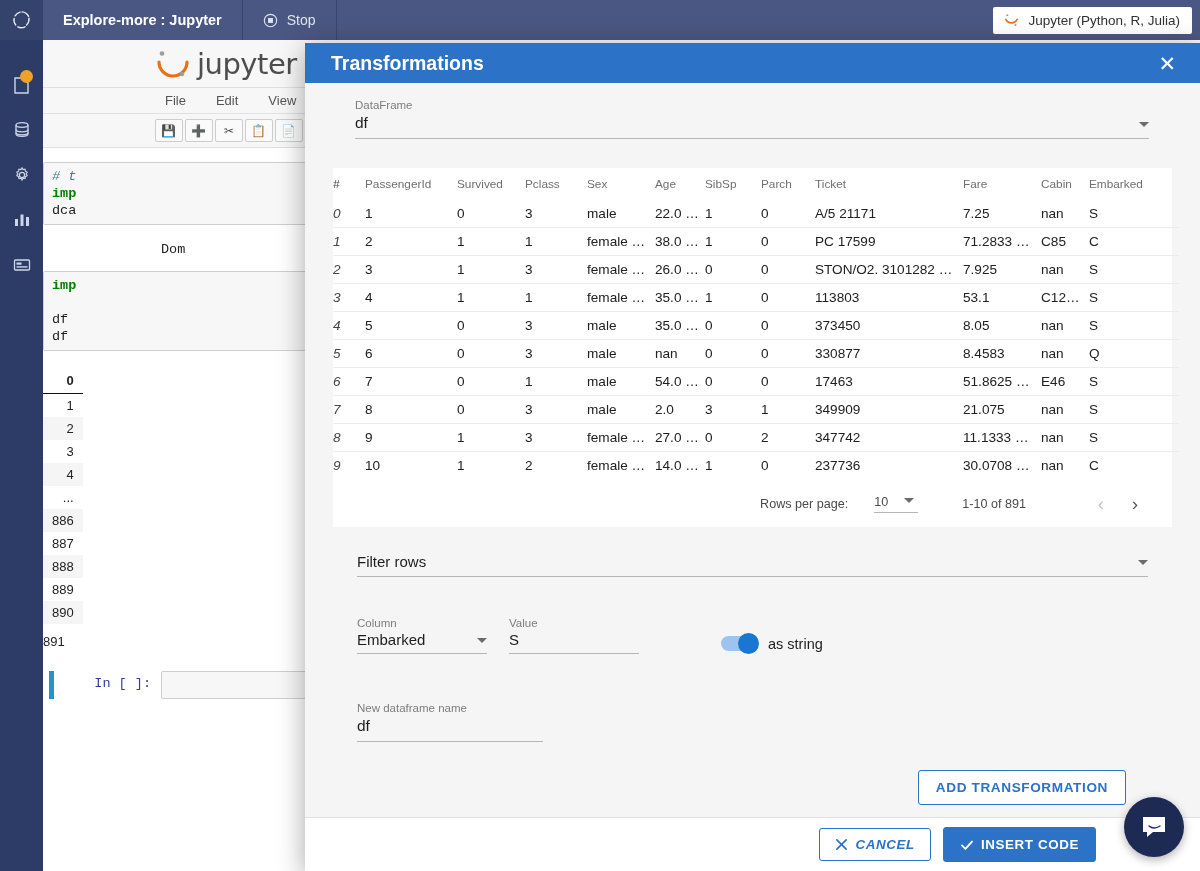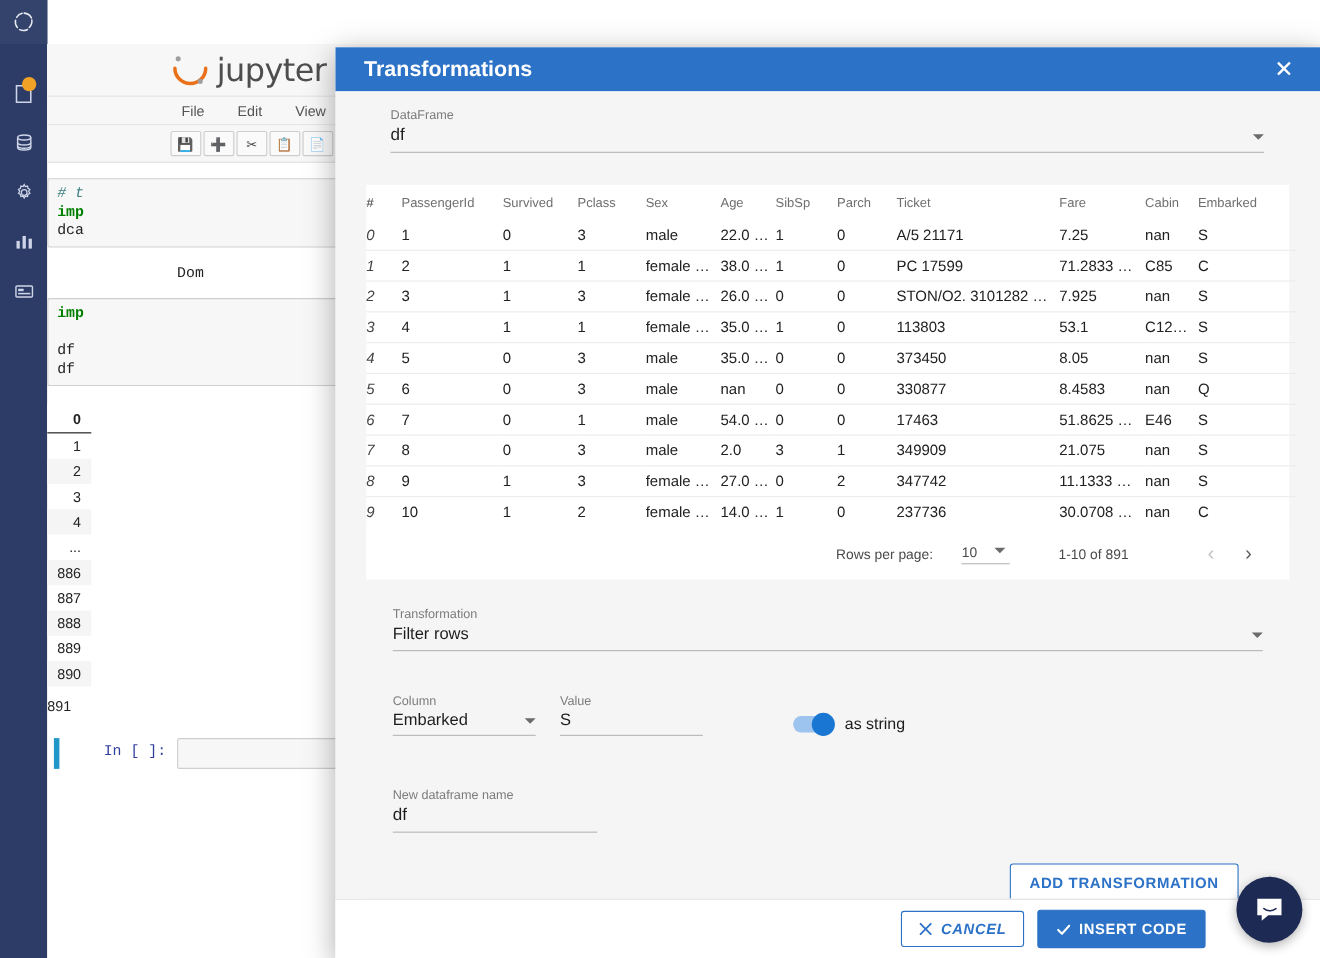--- a/index.html
+++ b/index.html
@@ -285,20 +285,39 @@
       <div class="rail-item">
         <svg width="20" height="16" viewBox="0 0 20 16">
           <rect x="2.5" y="3" width="15" height="10" rx="1" fill="none" stroke="#cfd5e8" stroke-width="1.3"></rect>
           <rect x="4.5" y="5.5" width="5" height="2.2" fill="#cfd5e8"></rect>
           <rect x="4.5" y="9.2" width="11" height="1.4" fill="#cfd5e8"></rect>
         </svg>
       </div>
     </div>
   </div>
 
+  <div class="topbar">
+    <div class="topbar-title">Explore-more : Jupyter</div>
+    <div class="topbar-stop">
+      <svg width="15" height="15" viewBox="0 0 16 16">
+        <circle cx="8" cy="8" r="6.6" fill="none" stroke="#dfe3ee" stroke-width="1.2"></circle>
+        <rect x="5.4" y="5.4" width="5.2" height="5.2" fill="#dfe3ee"></rect>
+      </svg>
+      <span>Stop</span>
+    </div>
+    <div class="topbar-spacer"></div>
+    <div class="kernel-chip">
+      <svg width="17" height="17" viewBox="0 0 24 24">
+        <path d="M4 10.5 A9 9 0 0 0 20 10.5" fill="none" stroke="#e8711a" stroke-width="2.4" stroke-linecap="round"></path>
+        <circle cx="6" cy="4.6" r="1.5" fill="#9e9e9e"></circle>
+        <circle cx="17.6" cy="18.5" r="1.5" fill="#9e9e9e"></circle>
+      </svg>
+      <span>Jupyter (Python, R, Julia)</span>
+    </div>
+  </div>
 
   <div class="nb">
     <div class="nb-head">
       <svg width="40" height="30" viewBox="0 0 40 30">
         <path d="M6 13 A14 14 0 0 0 34 13" fill="none" stroke="#e8711a" stroke-width="3.2" stroke-linecap="round"></path>
         <circle cx="9" cy="4.5" r="2.3" fill="#9e9e9e"></circle>
         <circle cx="29" cy="25" r="2.3" fill="#9e9e9e"></circle>
       </svg>
       <span class="jp-logo-text">jupyter</span>
       <span class="jp-demo">demo</span>
@@ -582,21 +601,20 @@
               <span class="caret" style="margin-bottom:3px"></span>
             </span>
             <span class="pager-range">1-10 of 891</span>
             <span class="pg-arrow dis">‹</span>
             <span class="pg-arrow act">›</span>
           </div>
         </div>
 
         <div class="trans-area">
           <div class="field trans-field">
-            <div class="field-label">Transformation</div>
             <div class="field-value">
               <span>Filter rows</span>
               <span class="caret"></span>
             </div>
           </div>
 
           <div class="row3">
             <div class="col-field">
               <div class="mini-label">Column</div>
               <div class="mini-value">

